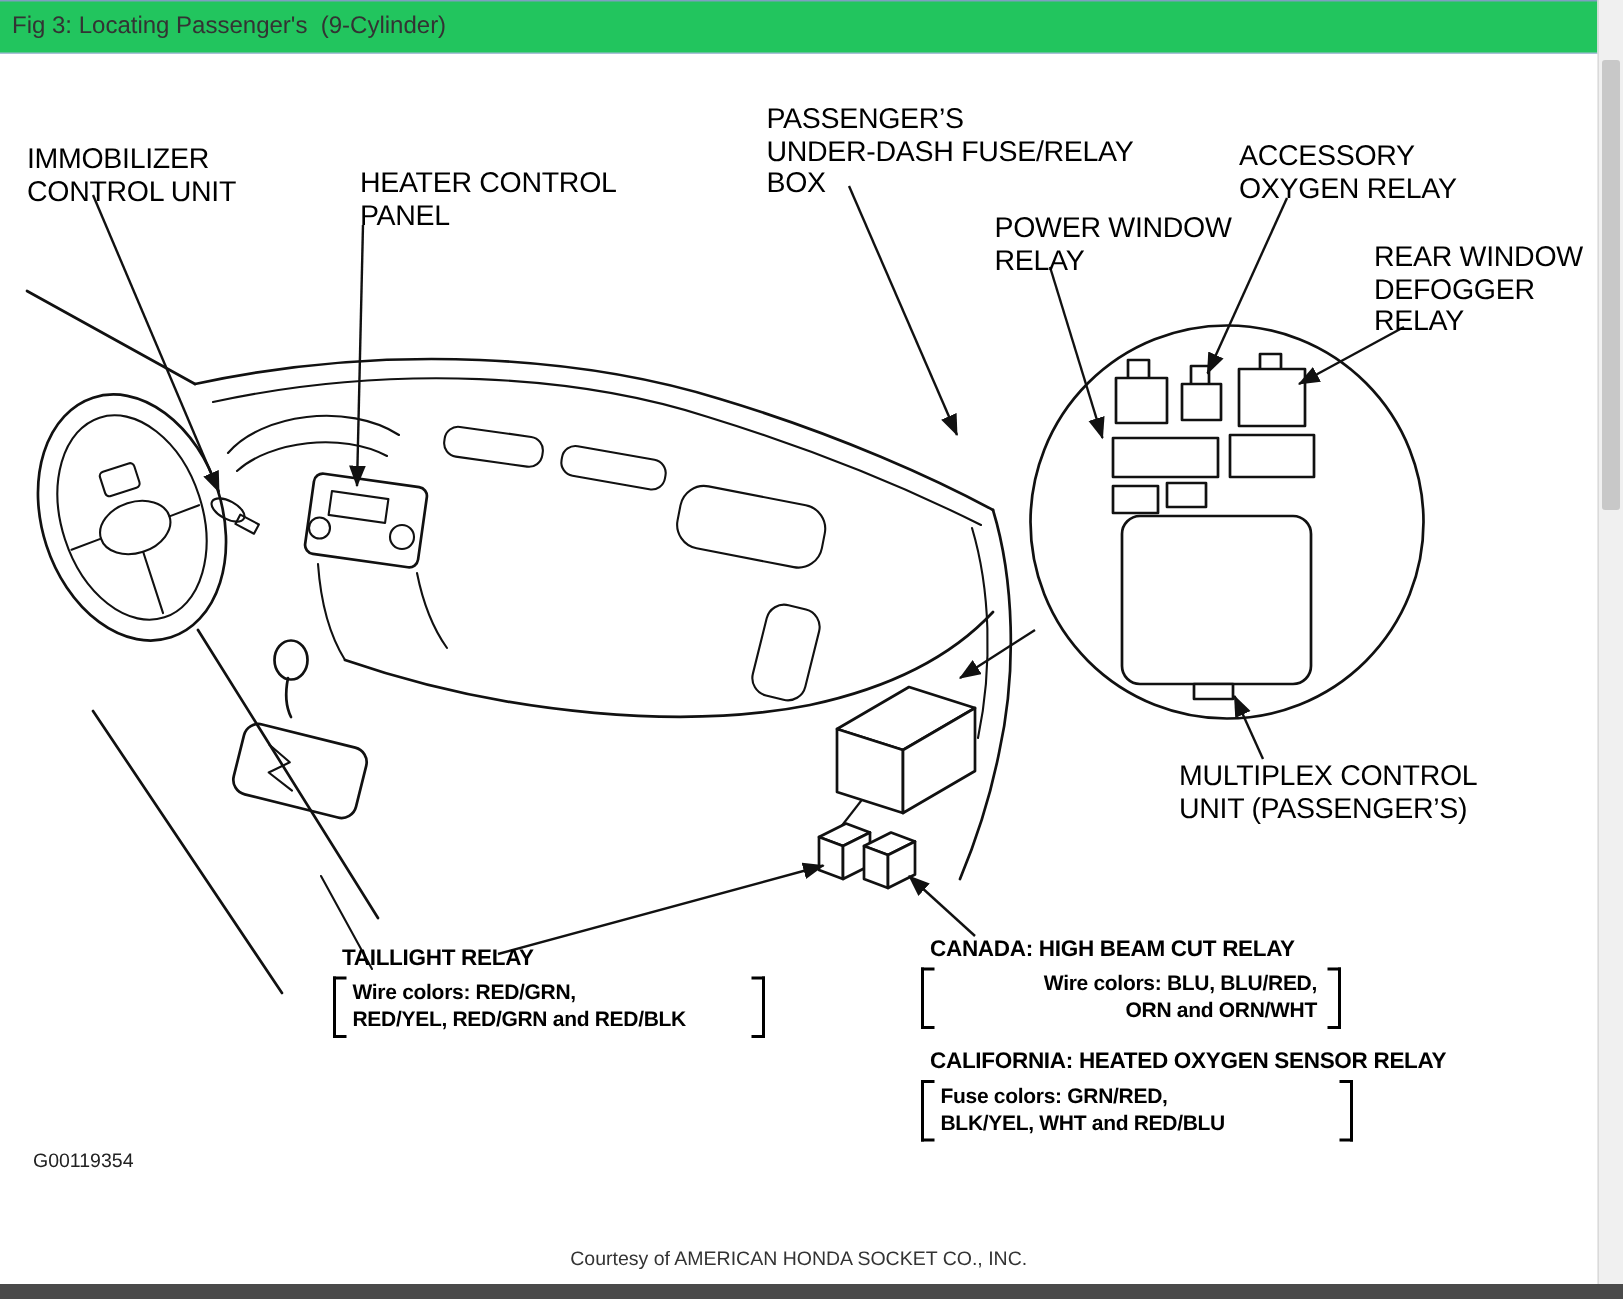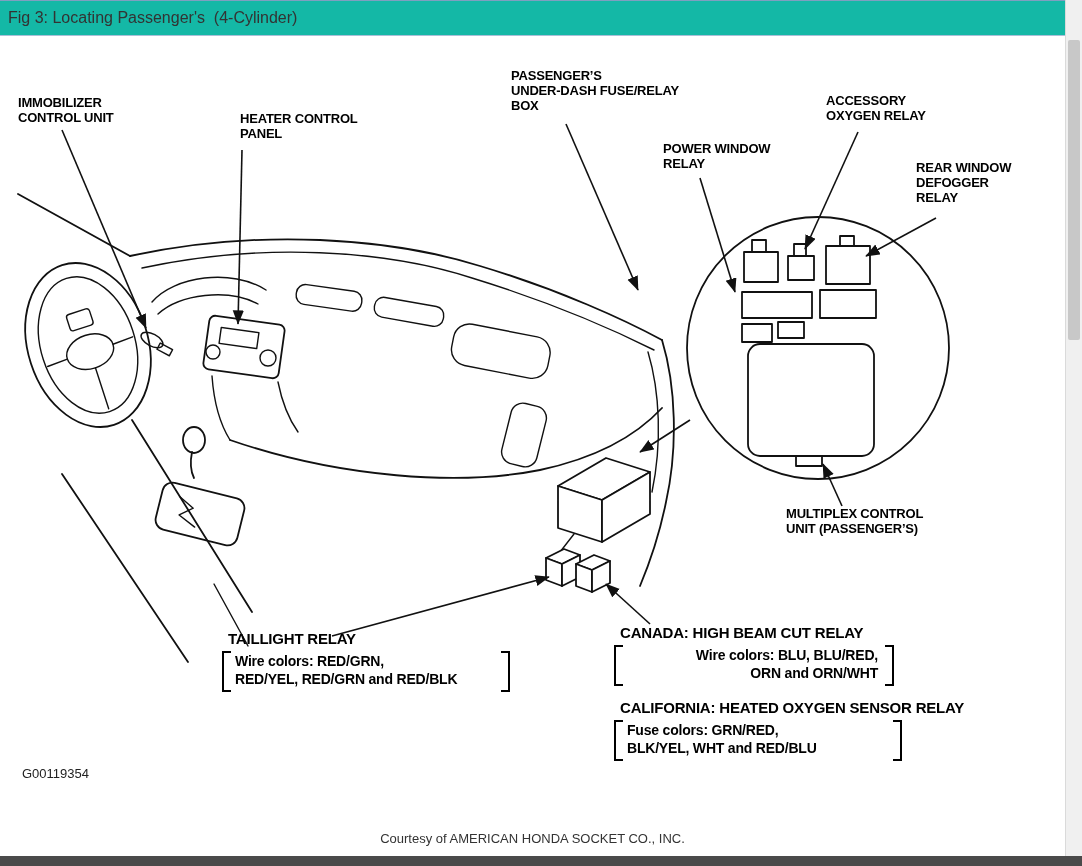--- a/index.html
+++ b/index.html
@@ -3,39 +3,39 @@
 <meta charset="utf-8">
 <style>
   html,body{margin:0;padding:0;}
   body{
     width:1082px;height:866px;position:relative;overflow:hidden;
     background:#ffffff;font-family:"Liberation Sans",sans-serif;
   }
   
   .fig-header{
     position:absolute;left:0;top:0;width:1065px;height:36px;
-    background:#14b8a6;border-top:1px solid #7f9fc0;border-bottom:1px solid #a9c0d8;
+    background:#22c55e;border-top:1px solid #7f9fc0;border-bottom:1px solid #a9c0d8;
     display:flex;align-items:center;padding-left:8px;box-sizing:border-box;
     font-size:16px;color:#333;white-space:pre;
   }
   .fig-header .hl{background:#ffff00;padding:1px 2px;}
   .scrollbar{
     position:absolute;right:0;top:0;bottom:10px;width:17px;
     background:#f0f0f0;border-left:1px solid #dadada;box-sizing:border-box;
   }
   .scroll-thumb{
     position:absolute;left:2px;top:40px;width:12px;height:300px;
     background:#c8c8c8;border-radius:2px;
   }
   .bottom-bar{
     position:absolute;left:0;bottom:0;width:1082px;height:10px;background:#4a4a4a;
   }
   
   .lbl{
-    position:absolute;font-weight:bold;font-size:13px;line-height:1.14;
+    position:absolute;font-weight:normal;font-size:19px;line-height:1.14;
     color:#000;white-space:pre-line;letter-spacing:-0.2px;
   }
   .note-title{
     position:absolute;font-weight:bold;font-size:15px;color:#000;white-space:pre;
     letter-spacing:-0.2px;
   }
   .wire-note{
     position:absolute;box-sizing:border-box;
   }
   .wire-note::before{
@@ -59,21 +59,21 @@
   }
   svg .art{fill:none;stroke:#111;stroke-width:1.8;stroke-linecap:round;stroke-linejoin:round;}
   svg .thin{stroke-width:1.4;}
   svg .solidw{fill:#ffffff;stroke:#111;stroke-width:1.8;stroke-linejoin:round;}
   svg .ld{fill:none;stroke:#111;stroke-width:1.6;}
 </style>
 </head>
 <body>
 
 <div class="fig-header">
-  <span>Fig 3: Locating Passenger's </span><span> (4-Cylinder)</span>
+  <span>Fig 3: Locating Passenger's </span><span> (9-Cylinder)</span>
 </div>
 
 <svg width="1082" height="866" viewBox="0 0 1082 866" style="position:absolute;left:0;top:0;">
   <defs>
     <marker id="ah" markerWidth="10" markerHeight="8" refX="8.5" refY="3.5" orient="auto">
       <polygon points="0 0, 9 3.5, 0 7" fill="#111"></polygon>
     </marker>
   </defs>
 
   <g>

